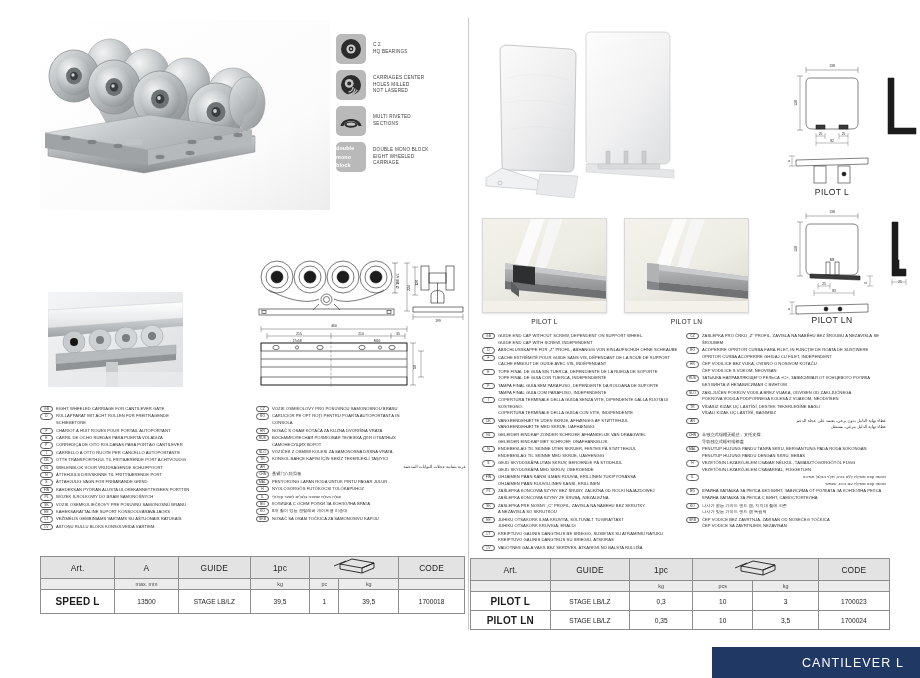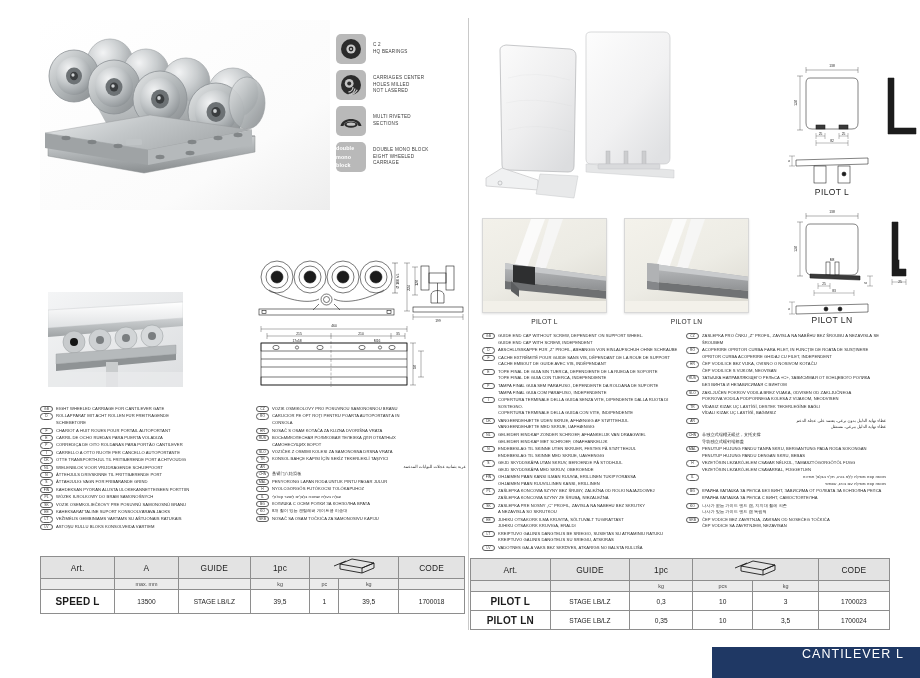--- a/index.html
+++ b/index.html
@@ -114,21 +114,21 @@
 
   #table-left  { left:40px;  top:556px; width:425px; }
   #table-right { left:470px; top:558px; width:420px; }
 
   #table-left tbody td { height:24px; }
 
   
   .footer-banner {
     position:absolute; left:712px; top:647px; width:208px; height:31px;
     background:#1f3864; color:#ffffff;
-    display:flex; align-items:flex-start; justify-content:flex-end;
+    display:flex; align-items:center; justify-content:flex-end;
     padding-right:16px; font-size:12.5px; letter-spacing:1.1px;
   }
 </style>
 </head>
 <body>
 
 <div class="page">
 
   <div class="col-divider"></div>
 

